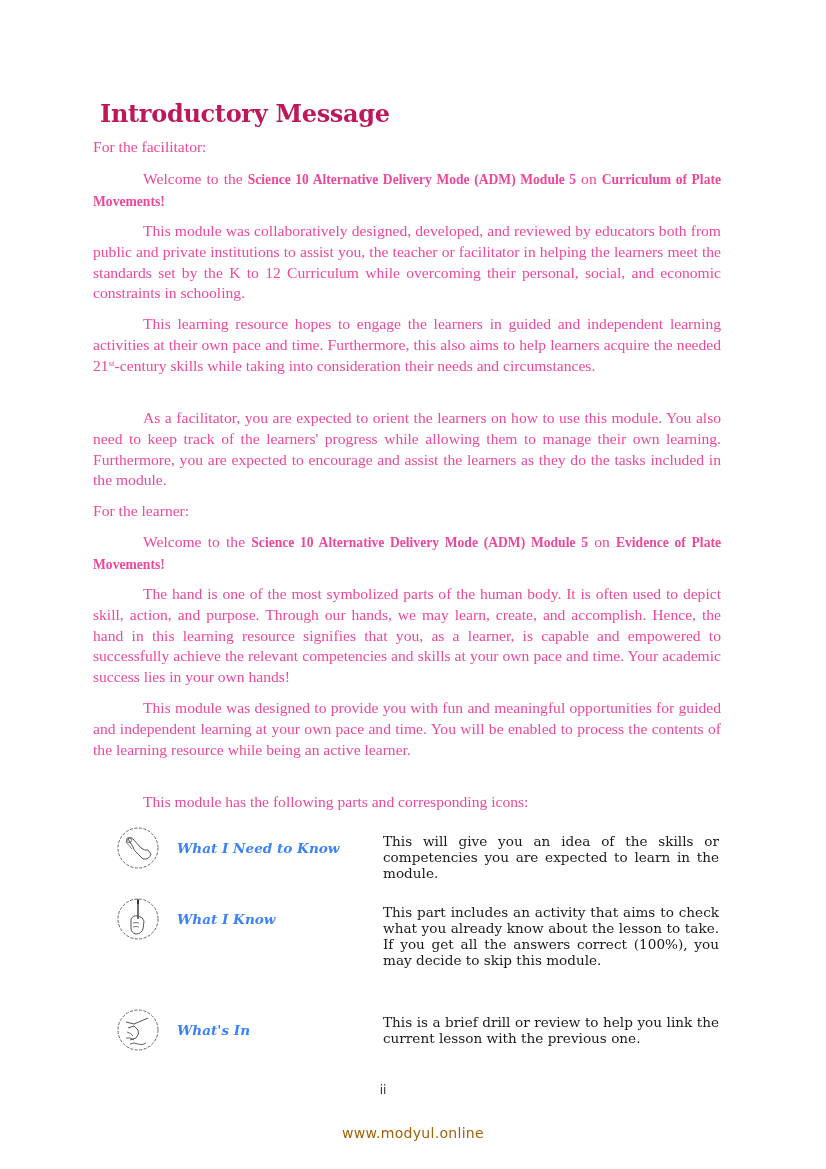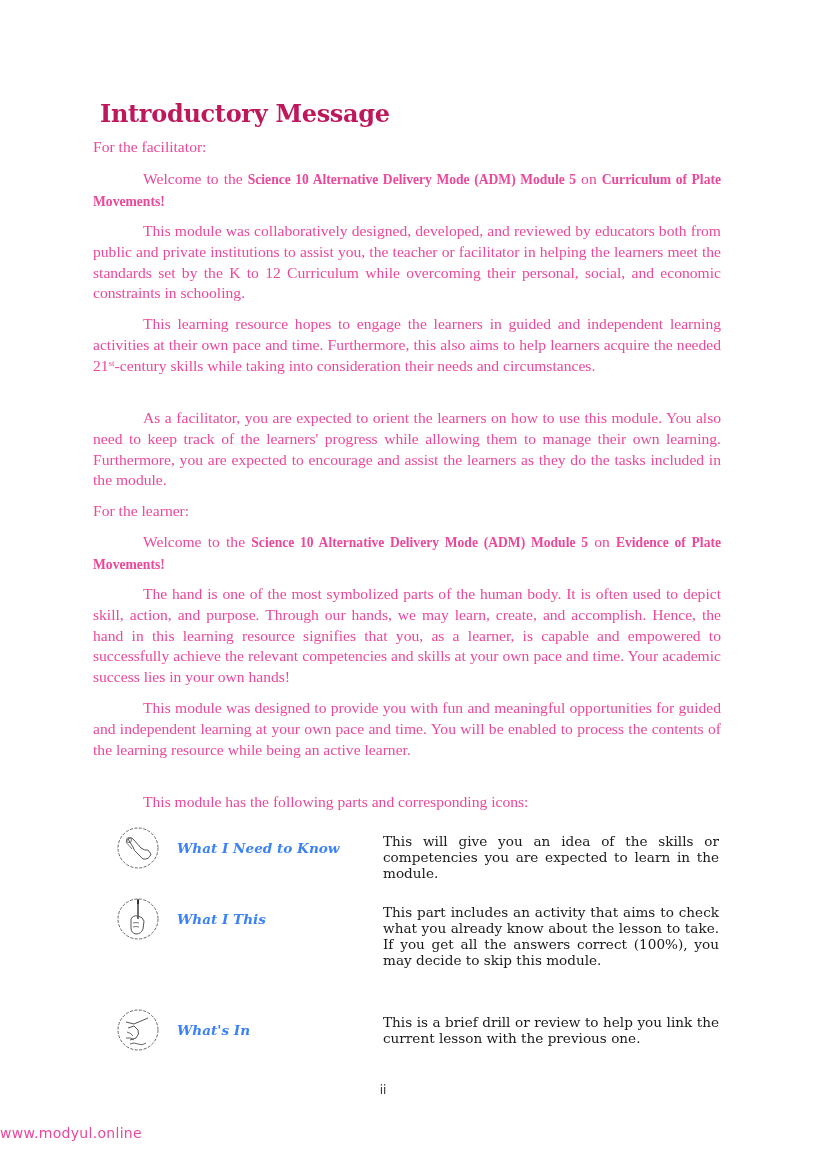--- a/index.html
+++ b/index.html
@@ -89,24 +89,24 @@
       text-align: center;
       font-family: "DejaVu Sans", sans-serif;
       font-size: 12px;
       color: #333;
     }
     .watermark {
       position: absolute;
       left: 0;
       width: 826px;
       top: 1125px;
-      text-align: left;
+      text-align: center;
       font-family: "DejaVu Sans", sans-serif;
       font-size: 14px;
-      color: #ec4899;
+      color: #a16207;
       letter-spacing: 0.3px;
     }
   </style>
 </head>
 <body>
 
 <h1 class="title">Introductory Message</h1>
 
 <p class="p" style="top:137px;">For the facilitator:</p>
 
@@ -144,21 +144,21 @@
 <div class="parts-row" style="top:897px;">
   <div class="part-icon">
     <svg viewBox="0 0 44 44">
       <circle cx="22" cy="22" r="20" fill="none" stroke="#666" stroke-width="1" stroke-dasharray="3 1.5"></circle>
       <line x1="22" y1="2" x2="22" y2="22" stroke="#333" stroke-width="1.4"></line>
       <rect x="21" y="3" width="2" height="4" fill="#333"></rect>
       <path d="M15 22 q2 -4 7 -3 q5 1 6 5 l-1 8 q-2 5 -7 5 q-5 -1 -5 -6 z" fill="none" stroke="#555" stroke-width="1"></path>
       <path d="M17 26 q3 -1 6 0 M17 30 q3 -1 6 0" fill="none" stroke="#555" stroke-width="0.8"></path>
     </svg>
   </div>
-  <span class="part-label" style="top:14px;">What I This</span>
+  <span class="part-label" style="top:14px;">What I Know</span>
   <p class="part-desc" style="top:7px;">This part includes an activity that aims to check what you already know about the lesson to take. If you get all the answers correct (100%), you may decide to skip this module.</p>
 </div>
 
 <div class="parts-row" style="top:1008px;">
   <div class="part-icon">
     <svg viewBox="0 0 44 44">
       <circle cx="22" cy="22" r="20" fill="none" stroke="#666" stroke-width="1" stroke-dasharray="3 1.5"></circle>
       <path d="M10 14 l8 2 l14 -6 M12 20 l6 -2 l4 4 q2 4 -2 8 l-6 2" fill="none" stroke="#555" stroke-width="1"></path>
       <path d="M11 24 q4 1 6 4 M10 30 q5 -1 8 2" fill="none" stroke="#555" stroke-width="0.9"></path>
       <path d="M14 36 q4 -2 8 0 q4 2 8 -1" fill="none" stroke="#555" stroke-width="0.9"></path>

